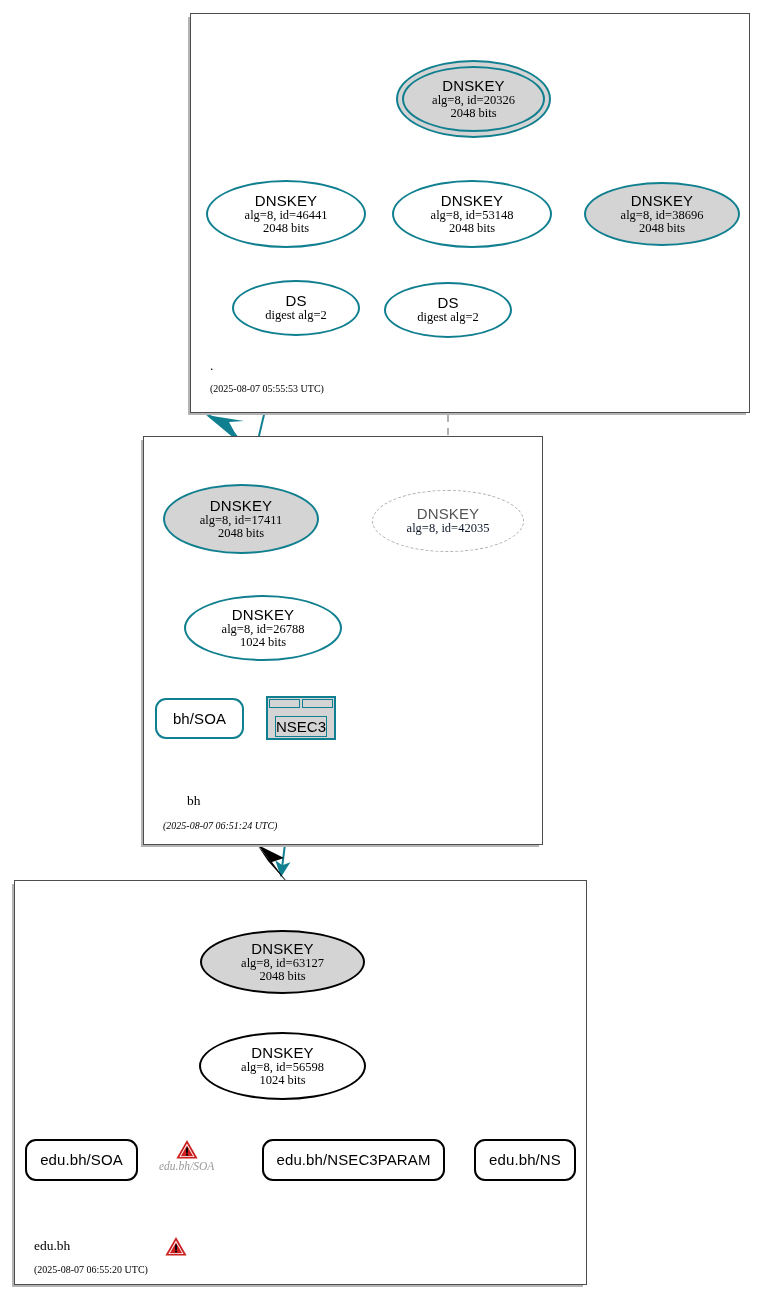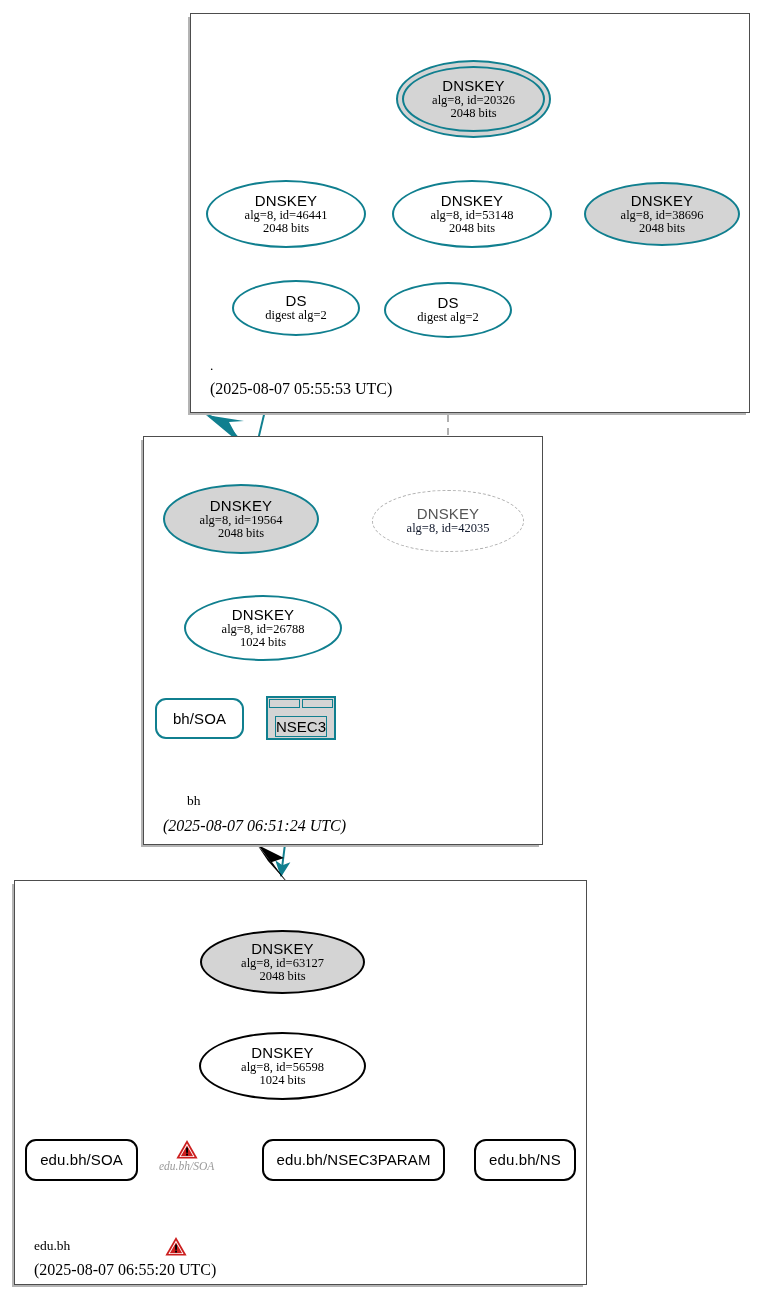--- a/index.html
+++ b/index.html
@@ -19,21 +19,21 @@
     box-shadow:-3px 3px 0 -1px #b4b4b4;
     box-sizing:border-box;
   }
   .zone-label{
     position:absolute;
     font-family:"Liberation Serif", serif;
     color:#000;
     white-space:nowrap;
   }
   .zone-name{font-size:13.5px;line-height:15px;}
-  .zone-time{font-size:16px;line-height:15px;}
+  .zone-time{font-size:10px;line-height:15px;}
 
   
   .node{
     position:absolute;
     box-sizing:border-box;
     display:flex;flex-direction:column;
     align-items:center;justify-content:center;
     text-align:center;
     color:#000;
     z-index:3;
@@ -199,21 +199,21 @@
     <span class="t1">DS</span>
     <span class="t2">digest alg=2</span>
   </div>
 
   <div class="zone" style="left:143px;top:436px;width:400px;height:409px;"></div>
   <div class="zone-label zone-name" style="left:163px;top:793px;padding-left:24px;">bh</div>
   <div class="zone-label zone-time" style="left:163px;top:818px;font-style:italic;">(2025-08-07 06:51:24 UTC)</div>
 
   <div class="node ell filled" style="left:163px;top:484px;width:156px;height:70px;">
     <span class="t1">DNSKEY</span>
-    <span class="t2">alg=8, id=19564</span>
+    <span class="t2">alg=8, id=17411</span>
     <span class="t3">2048 bits</span>
   </div>
 
   <div class="node ell dashedgrey" style="left:372px;top:490px;width:152px;height:62px;">
     <span class="t1">DNSKEY</span>
     <span class="t2">alg=8, id=42035</span>
   </div>
 
   <div class="node ell" style="left:184px;top:595px;width:158px;height:66px;">
     <span class="t1">DNSKEY</span>
@@ -273,17 +273,17 @@
       <rect x="12.1" y="10.6" width="1.9" height="5.2" fill="#000000"></rect>
       <rect x="12.1" y="16.6" width="1.9" height="1.9" fill="#000000"></rect>
     </svg>
     <span class="cap">edu.bh/SOA</span>
   </div>
 
   <div class="node rrset black" style="left:262px;top:1139px;width:183px;height:42px;">
     <span class="t1">edu.bh/NSEC3PARAM</span>
   </div>
 
-  <div class="node rrset black" style="left:474px;top:1139px;width:102px;height:42px;border-radius:12px;">
+  <div class="node rrset black" style="left:474px;top:1139px;width:102px;height:42px;">
     <span class="t1">edu.bh/NS</span>
   </div>
 
 </div>
 
 </body></html>

